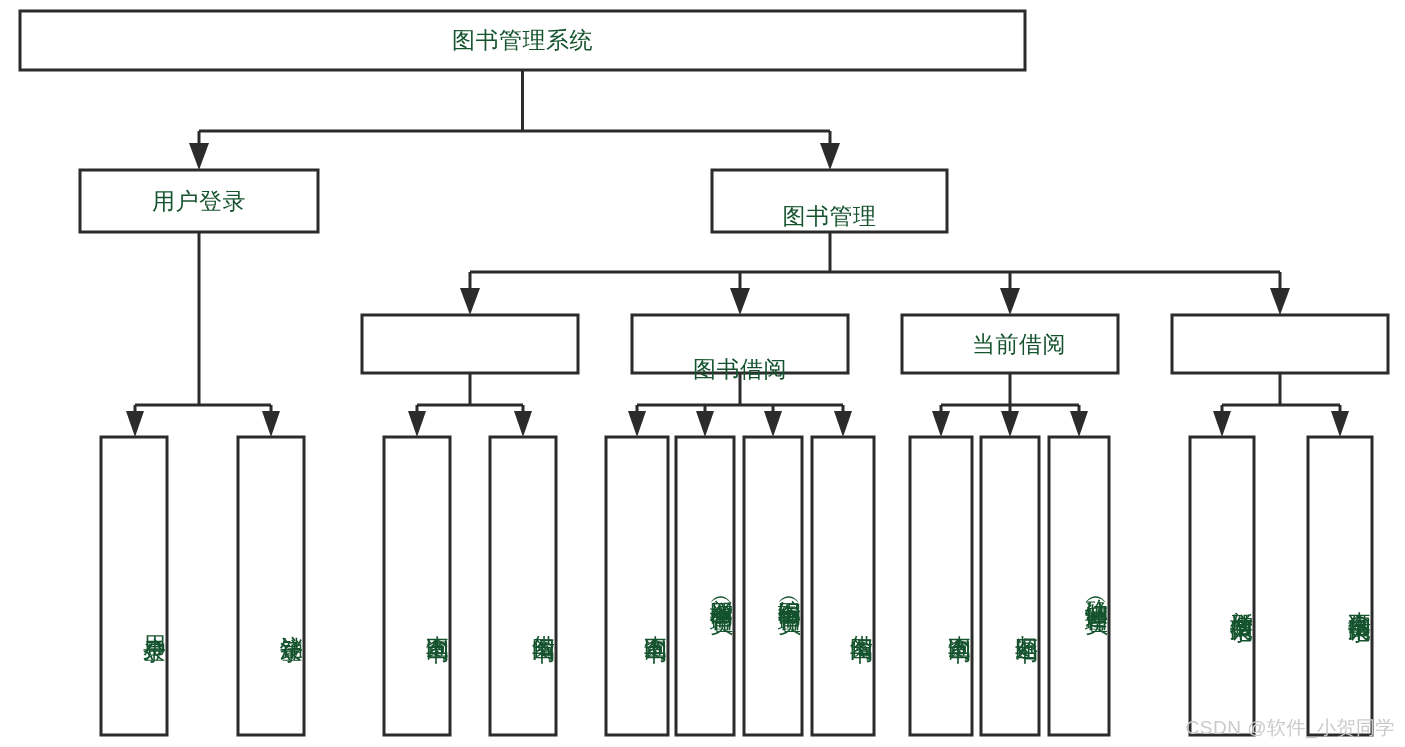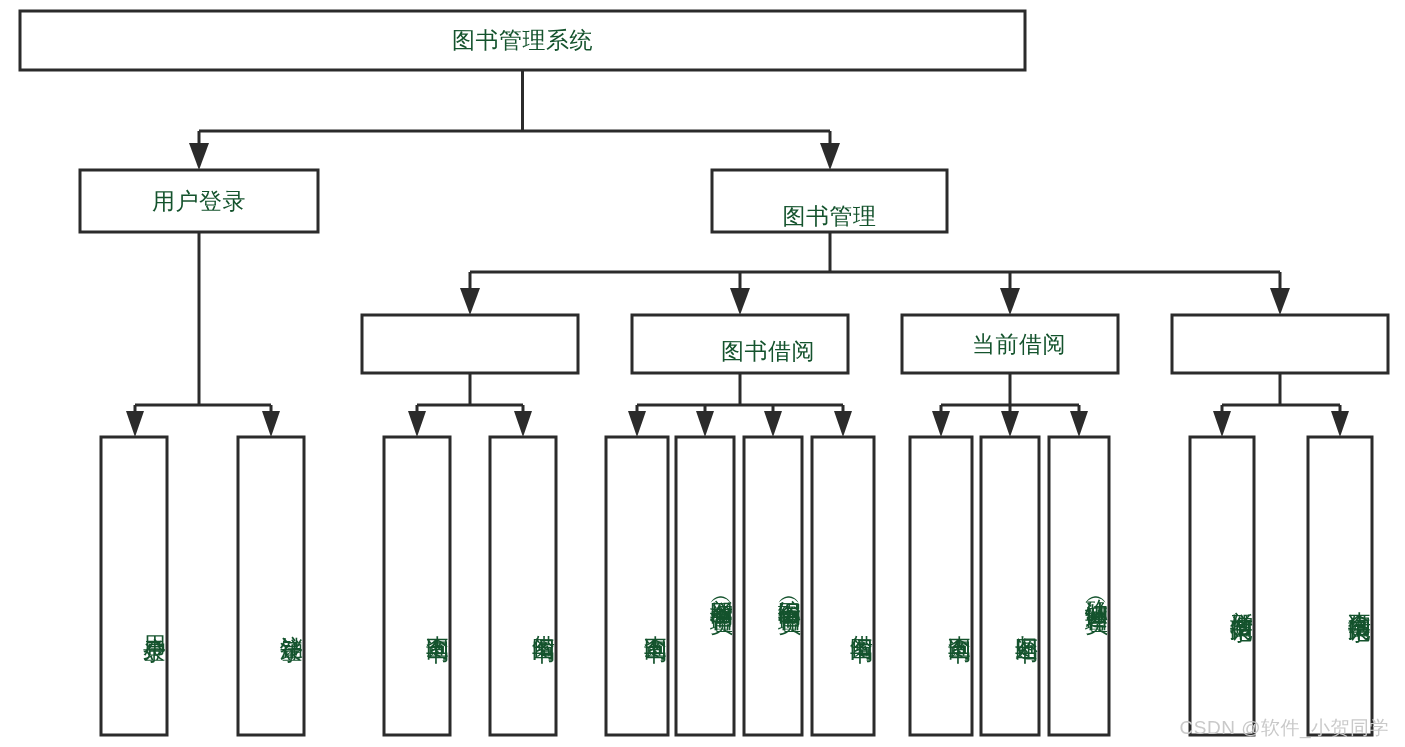--- a/index.html
+++ b/index.html
@@ -62,21 +62,21 @@
     text-orientation: upright;
     font-size: 23px;
     letter-spacing: 2px;
     line-height: 1.1;
     align-items: flex-start;
     justify-content: center;
     padding-top: 4px;
   }
   .watermark {
     position: absolute;
-    right: 16px;
+    right: 10px;
     bottom: 6px;
     font-size: 19px;
     color: #c9c9c9;
     font-family: "Liberation Sans", "DejaVu Sans", sans-serif;
     letter-spacing: 0.5px;
     white-space: nowrap;
     pointer-events: none;
   }
 </style>
 </head>
@@ -190,21 +190,21 @@
 
     <rect class="node-box" x="1190" y="437" width="64" height="298"></rect>
     <rect class="node-box" x="1308" y="437" width="64" height="298"></rect>
   </svg>
 
   <div class="node-label horizontal" style="left:20px; top:11px; width:1005px; height:59px;">图书管理系统</div>
 
   <div class="node-label horizontal" style="left:80px; top:170px; width:238px; height:62px;">用户登录</div>
   <div class="node-label horizontal" style="left:712px; top:170px; width:235px; height:50px;margin-top:21px;">图书管理</div>
 
-  <div class="node-label horizontal" style="left:632px; top:315px; width:216px; height:72px;margin-left:28px;">图书借阅</div>
+  <div class="node-label horizontal" style="left:632px; top:333px; width:216px; height:72px;">图书借阅</div>
   <div class="node-label horizontal" style="left:902px; top:315px; width:216px; height:58px;padding-left:18px;">当前借阅</div>
 
   <div class="node-label vertical" style="left:101px; top:503px; width:66px; height:232px;">用户登录</div>
   <div class="node-label vertical" style="left:238px; top:503px; width:66px; height:232px;">注销登录</div>
 
   <div class="node-label vertical" style="left:384px; top:503px; width:66px; height:232px;">查询图书</div>
   <div class="node-label vertical" style="left:490px; top:503px; width:66px; height:232px;">借阅图书</div>
 
   <div class="node-label vertical" style="left:606px; top:503px; width:62px; height:232px;">查询图书</div>
   <div class="node-label vertical" style="left:676px; top:441px; width:58px; height:294px;">新增图书（管理员）</div>

